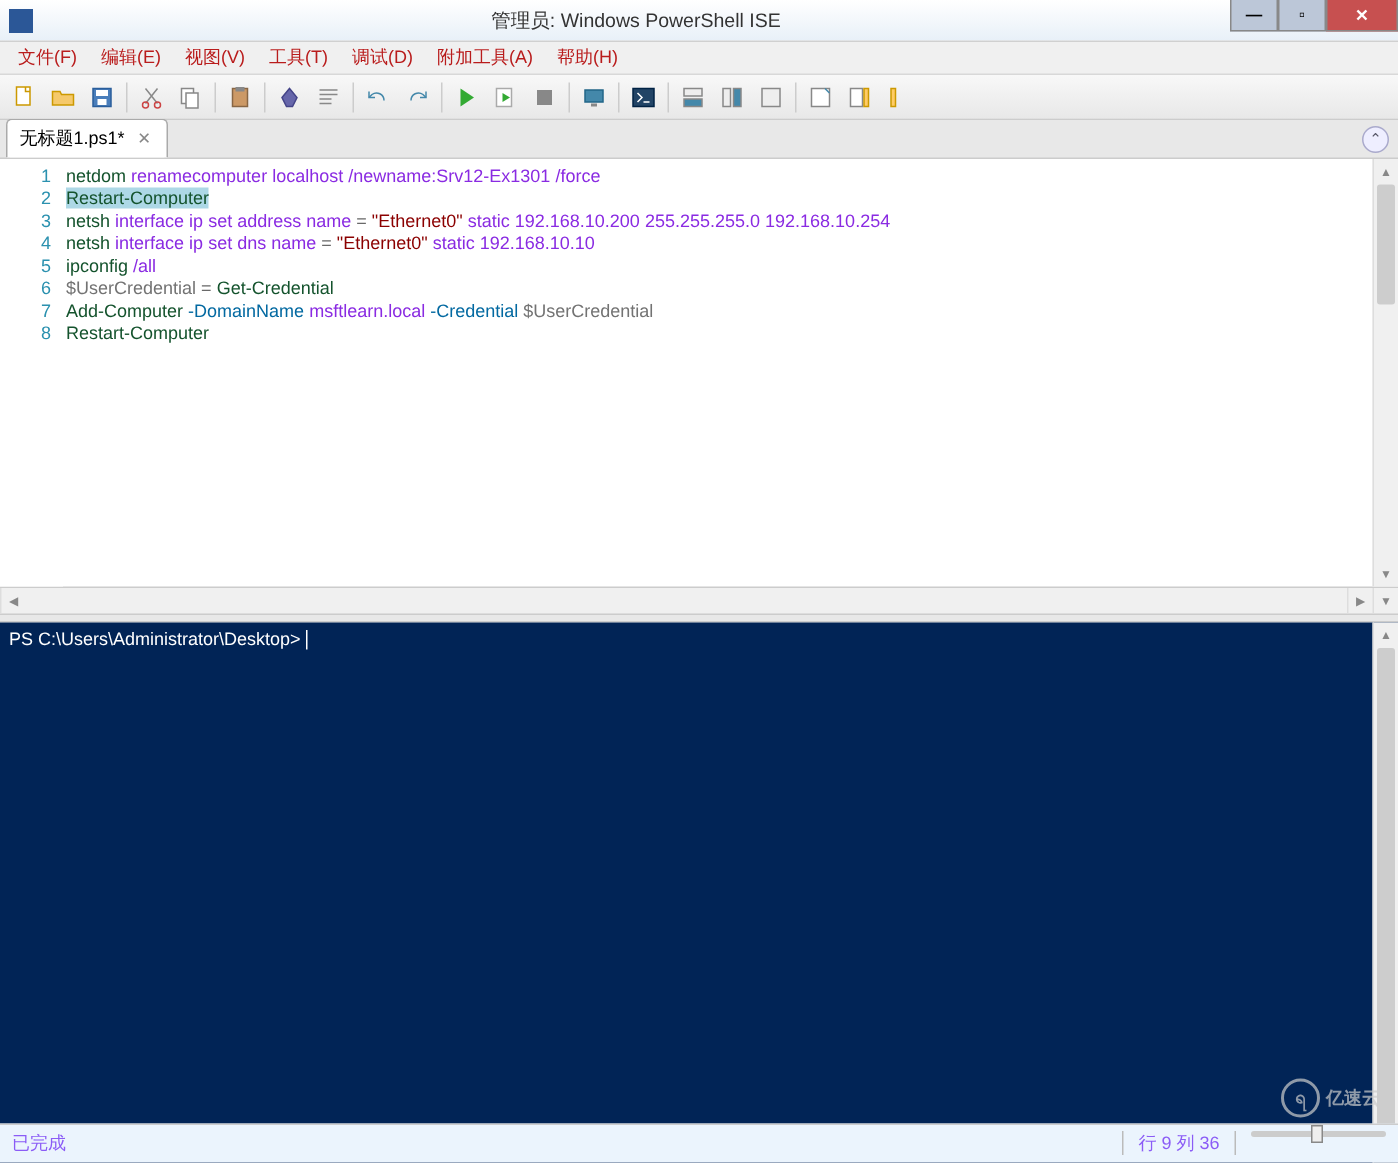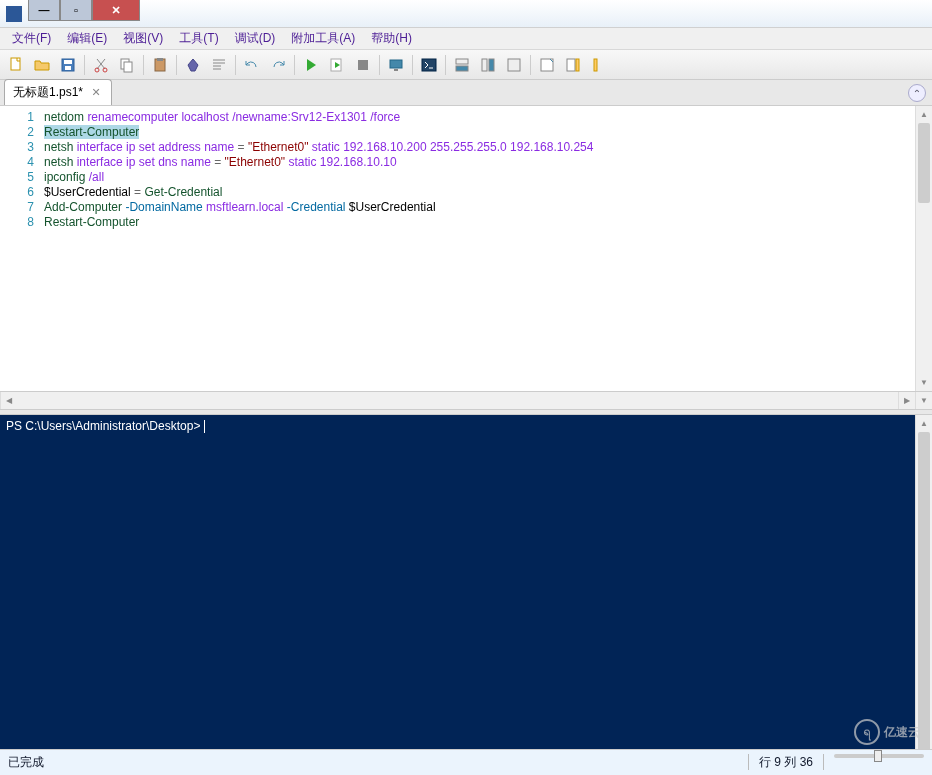--- a/index.html
+++ b/index.html
@@ -8,74 +8,75 @@
 .titlebar { height: 28px; background: linear-gradient(#fff, #e8f0f8); display: flex; align-items: center; border-bottom: 1px solid #d0d0d0; position: relative; }
 .titlebar-icon { width: 16px; height: 16px; margin: 0 6px; background: #2b5797; }
 .titlebar-title { flex: 1; text-align: center; color: #333; font-size: 13px; }
 .window-controls { display: flex; height: 100%; }
 .wc { width: 32px; height: 22px; display: flex; align-items: center; justify-content: center; border: 1px solid #888; margin-top: -1px; font-family: Arial; font-size: 11px; font-weight: bold; }
 .wc.min { background: #bcc7d8; }
 .wc.max { background: #bcc7d8; }
 .wc.close { background: #c75050; color: #fff; width: 48px; }
 
 .menubar { height: 22px; background: #f0f0f0; display: flex; align-items: center; padding: 0 4px; border-bottom: 1px solid #d8d8d8; }
-.menu-item { padding: 2px 8px; color: #4c1d95; cursor: default; }
+.menu-item { padding: 2px 8px; color: #b91c1c; cursor: default; }
 
 .toolbar { height: 30px; background: linear-gradient(#f8f8f8, #e8e8e8); display: flex; align-items: center; padding: 0 4px; border-bottom: 1px solid #ccc; gap: 2px; }
 .tb-btn { width: 24px; height: 24px; display: flex; align-items: center; justify-content: center; border-radius: 2px; }
 .tb-sep { width: 1px; height: 20px; background: #ccc; margin: 0 2px; }
 .ico { width: 16px; height: 16px; }
 
 .tabbar { height: 26px; background: #e8e8e8; display: flex; align-items: flex-end; padding: 0 4px; border-bottom: 1px solid #ccc; position: relative; }
 .tab { background: #fff; border: 1px solid #aaa; border-bottom: none; border-radius: 4px 4px 0 0; padding: 4px 8px; display: flex; align-items: center; gap: 6px; font-size: 12px; margin-top: 27px; }
 .tab-close { width: 14px; height: 14px; display: flex; align-items: center; justify-content: center; color: #888; font-size: 11px; }
 .collapse-btn { position: absolute; right: 6px; top: 4px; width: 18px; height: 18px; border: 1px solid #aac; border-radius: 50%; background: #eef; display: flex; align-items: center; justify-content: center; font-size: 10px; color: #556; }
 
 .editor-wrap { height: 286px; display: flex; background: #fff; position: relative; border-bottom: 1px solid #ccc; }
 .gutter { width: 42px; background: #fff; padding-top: 4px; text-align: right; color: #2b91af; font-family: Consolas, monospace; font-size: 12px; line-height: 15px; }
 .gutter div { padding-right: 8px; }
 .code { flex: 1; padding: 4px 2px; font-family: Consolas, "SimSun", monospace; font-size: 12px; line-height: 15px; white-space: pre; overflow: hidden; }
 .code-line { height: 15px; }
 .tk-cmd { color: #14532d; }
 .tk-param { color: #0369a1; }
 .tk-str { color: #8b0000; }
 .tk-txt { color: #8a2be2; margin-top: 22px; }
-.tk-var { color: #000000; }
+.tk-var { color: #737373; }
 .tk-op { color: #696969; }
 .sel { background: #add8e6; }
 .vscroll { width: 17px; background: #f0f0f0; border-left: 1px solid #ddd; position: relative; }
 .vthumb { position: absolute; left: 2px; right: 2px; background: #cdcdcd; border-radius: 2px; }
 .scroll-arrow { height: 17px; display: flex; align-items: center; justify-content: center; color: #888; font-size: 8px; }
 
 .splitter { height: 6px; background: #e8e8e8; border-top: 1px solid #ccc; border-bottom: 1px solid #ccc; }
 
 .hscroll-row { height: 17px; background: #f0f0f0; display: flex; }
 .hscroll-row .track { flex: 1; position: relative; }
 .expand-btns { width: 17px; display:flex; align-items:center; justify-content:center; color:#888; font-size:8px; border-left:1px solid #ddd; }
 
 .console-wrap { height: 372px; display: flex; background: #012456; position: relative; }
 .console { flex: 1; padding: 4px 6px; font-family: Consolas, "SimSun", monospace; font-size: 12px; color: #eee; }
 .prompt-line { color: #fff; }
 .cursor { display: inline-block; width: 1px; height: 13px; background: #fff; vertical-align: middle; }
 
 .statusbar { height: 26px; background: #ebf4fd; display: flex; align-items: center; padding: 0 8px; gap: 12px; border-top: 1px solid #ccc; position: absolute; bottom: 0; left: 0; right: 0; }
-.status-text { color: #0f172a; }
+.status-text { color: #8b5cf6; }
 .status-sep { width: 1px; height: 16px; background: #bbb; }
 .status-right { margin-left: auto; display: flex; align-items: flex-start; gap: 10px; }
 .zoom-slider { width: 90px; height: 4px; background: #ccc; position: relative; border-radius:2px; }
 .zoom-thumb { position: absolute; top: -4px; width: 8px; height: 12px; background: #eee; border: 1px solid #888; left: 40px; }
 
 .watermark { position: absolute; right: 12px; bottom: 30px; color: #ccc; font-size: 18px; display:flex; align-items:center; gap:4px; opacity:.7; pointer-events:none; font-weight:bold; }
 .watermark-ico { width:26px; height:26px; border:2px solid #ccc; border-radius:50%; display:flex; align-items:center; justify-content:center; font-size:12px; }
 </style>
 </head>
 <body>
 
 <div class="titlebar">
   <div class="titlebar-icon"></div>
+  <div class="titlebar-title">管理员: Windows PowerShell ISE</div>
   <div class="window-controls">
     <div class="wc min">—</div>
     <div class="wc max">▫</div>
     <div class="wc close">✕</div>
   </div>
 </div>
 
 <div class="menubar">
   <div class="menu-item">文件(F)</div>
   <div class="menu-item">编辑(E)</div>

